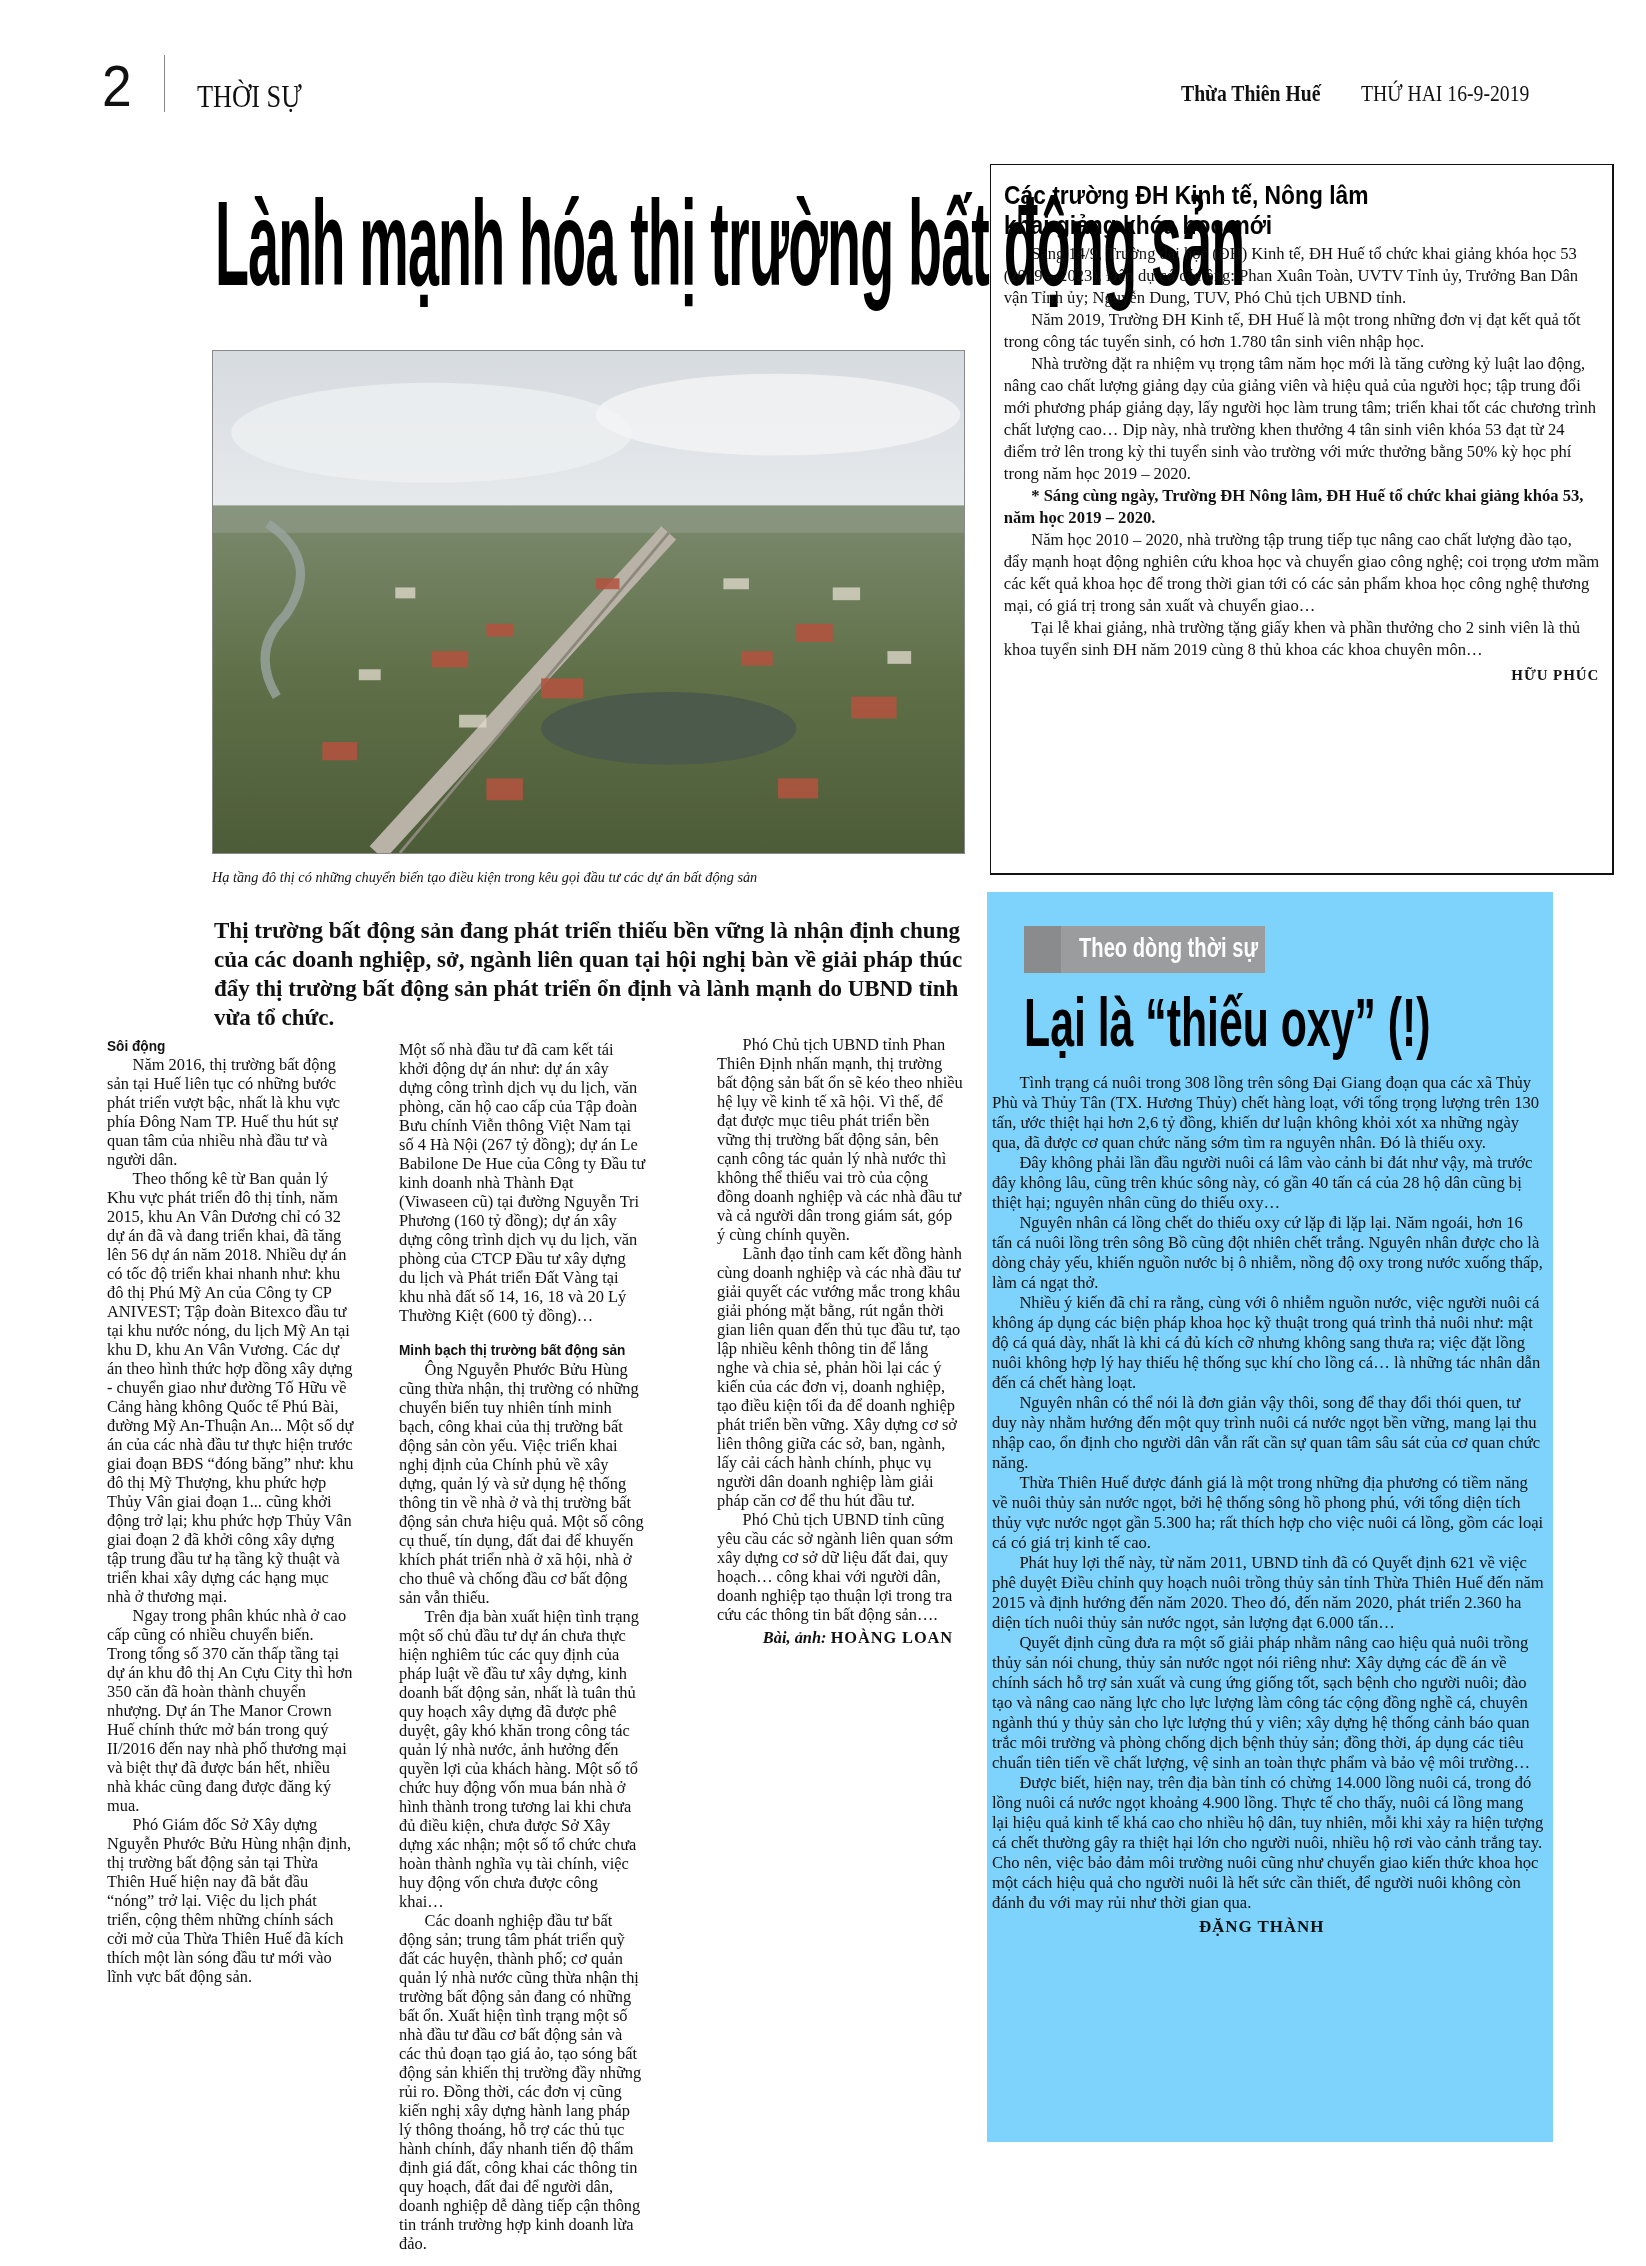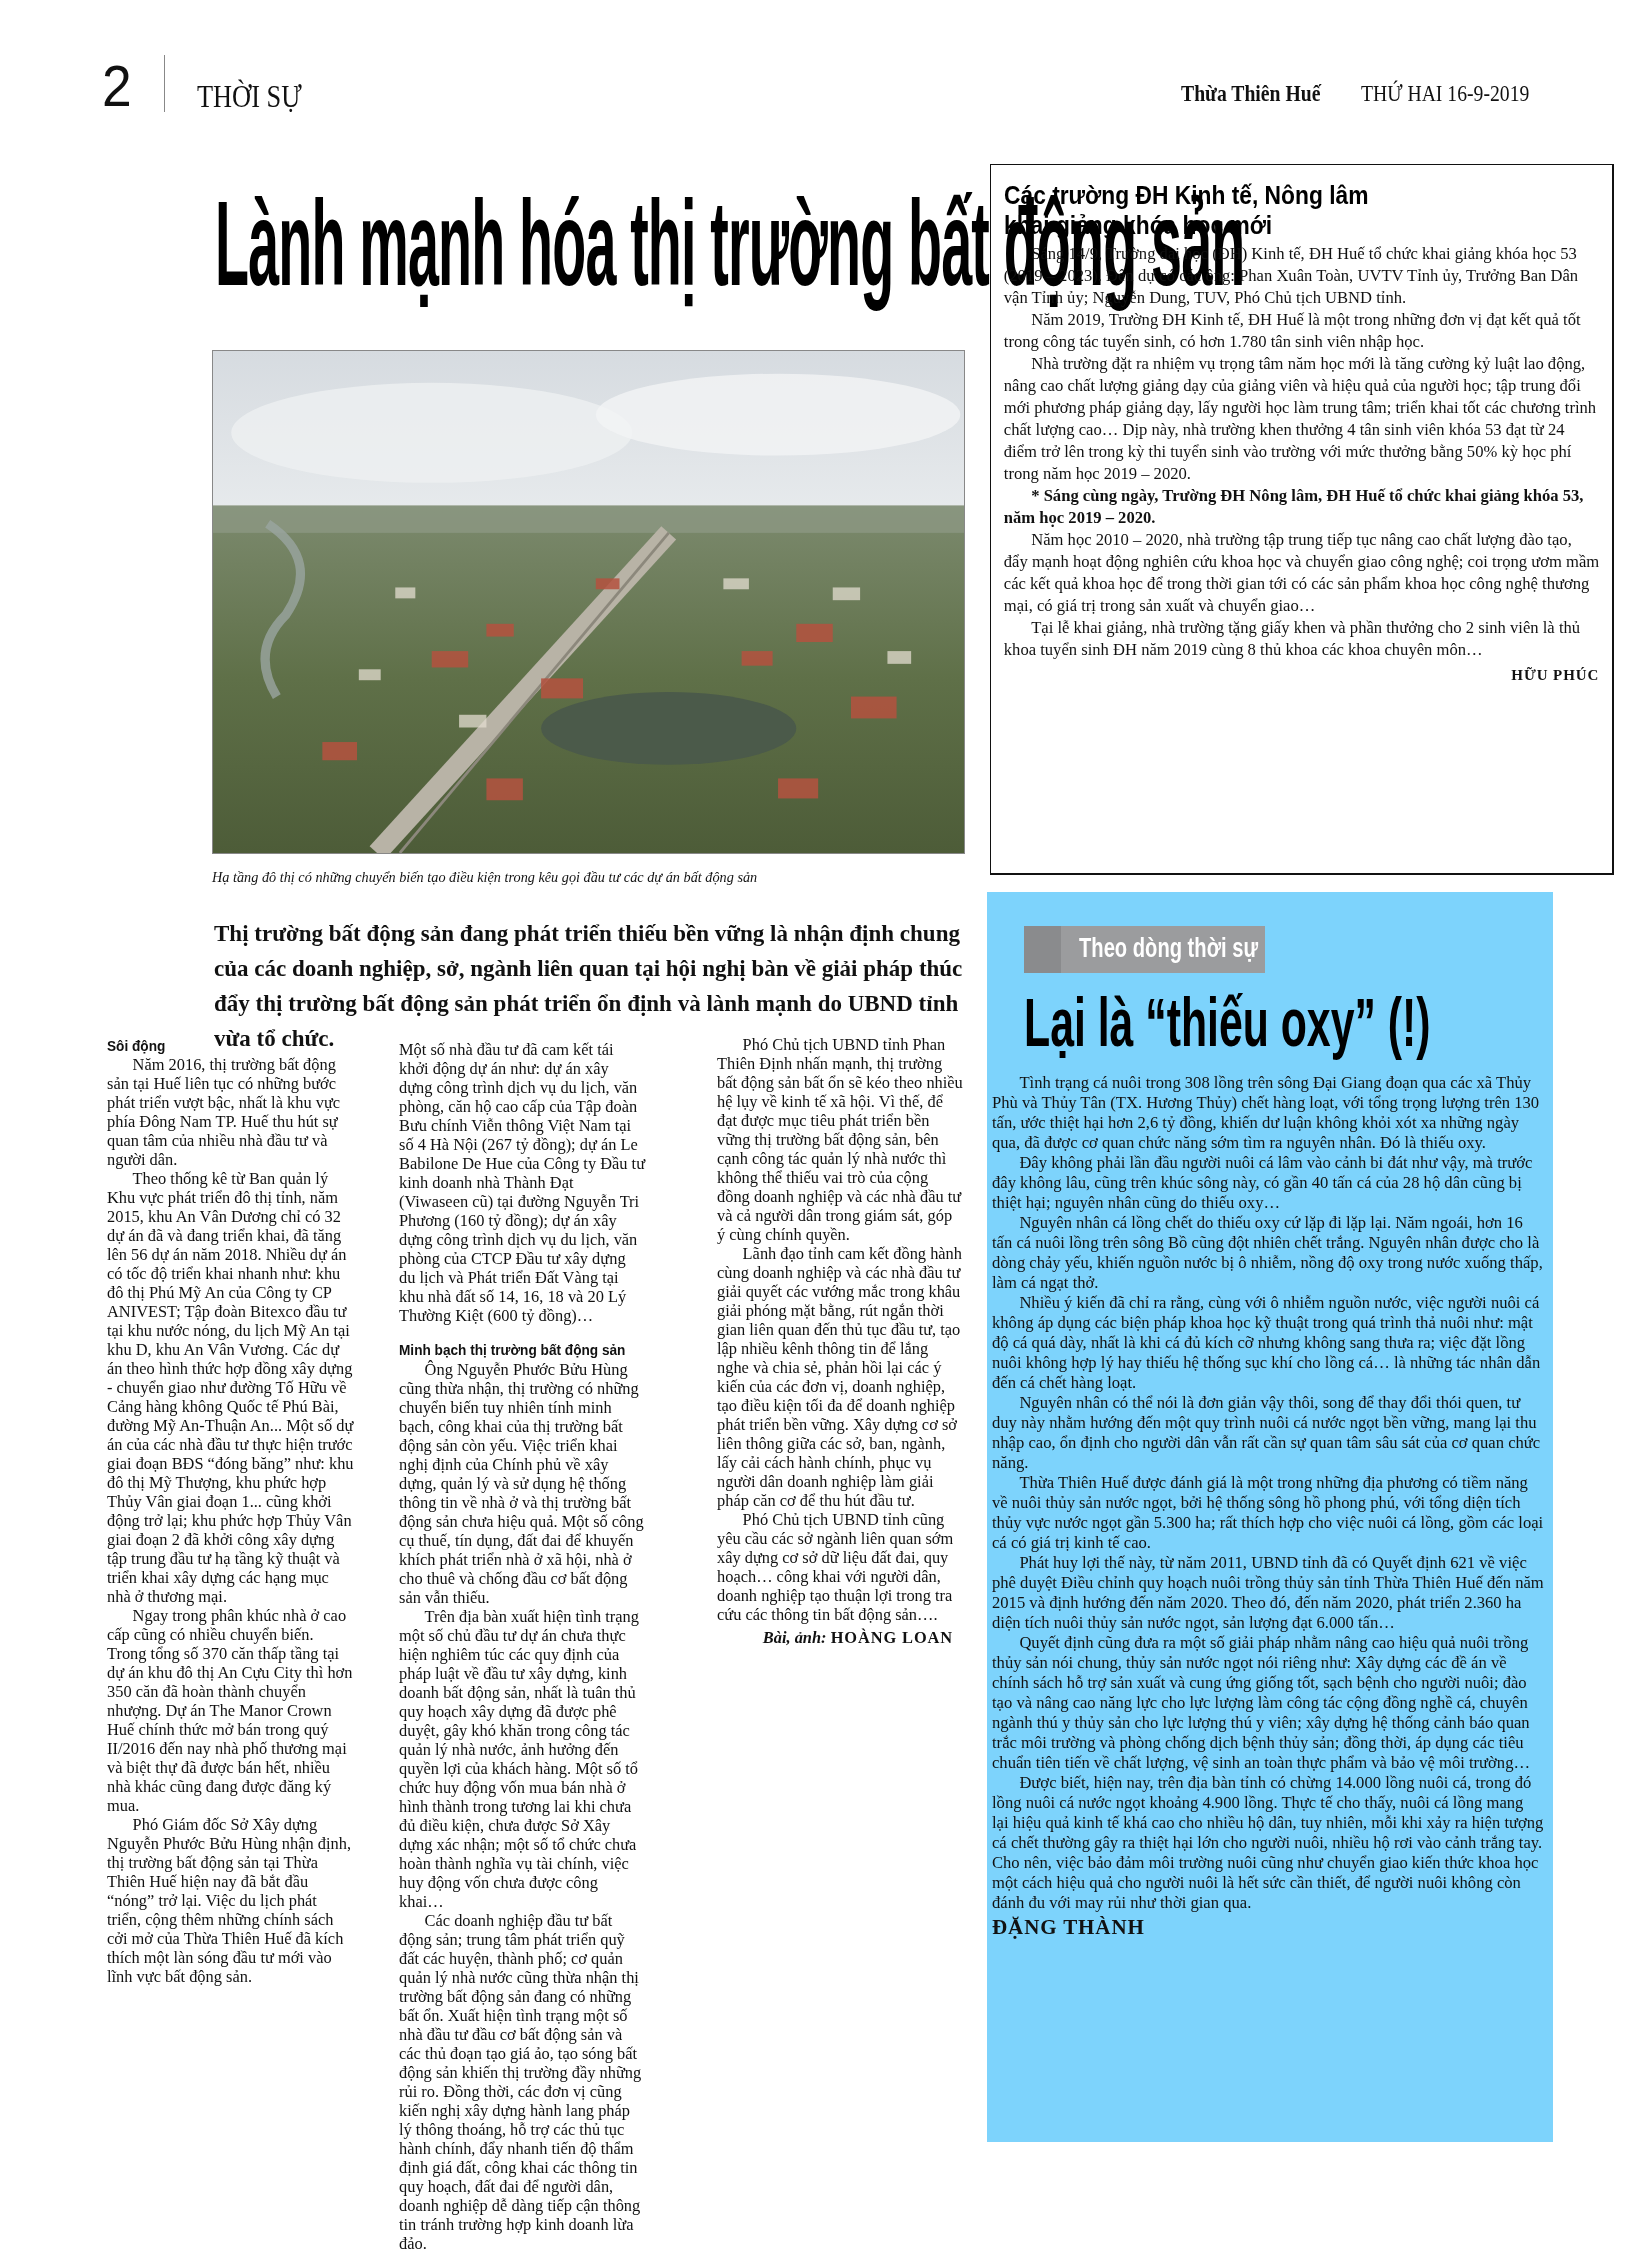--- a/index.html
+++ b/index.html
@@ -17,21 +17,21 @@
   .main-headline { position: absolute; left: 215px; top: 166px; width: 749px; height: 183px; overflow: visible; white-space: nowrap;
     font-family: "Liberation Sans", sans-serif; font-weight: bold; font-size: 121px; line-height: 155px; letter-spacing: -1.8px;
     transform: scaleX(0.46); transform-origin: left top; color: #000; }
 
   
   .photo { position: absolute; left: 212px; top: 350px; width: 753px; height: 504px; border: 0.9px solid #888; overflow: hidden; }
   .photo svg { display: block; width: 100%; height: 100%; }
   .photo-caption { position: absolute; left: 212px; top: 868px; width: 786px; font-style: italic; font-size: 15.5px; transform: scaleX(0.92); transform-origin: left top; white-space: nowrap; }
 
   
-  .sapo { position: absolute; left: 214px; top: 916px; width: 749px; font-weight: bold; font-size: 23px; line-height: 35px; }
+  .sapo { position: absolute; left: 214px; top: 916px; width: 749px; font-weight: bold; font-size: 23px; line-height: 29px; }
 
   
   .col { position: absolute; top: 1037px; width: 247px; font-size: 16.4px; line-height: 19px; text-align: left; }
   .col p { text-indent: 25.6px; }
   .col p.noindent { text-indent: 0; }
   .col-1 { left: 107px; }
   .col-2 { left: 399px; top: 1040px; }
   .col-3 { left: 717px; top: 1035px; }
   .subhead { font-family: "Liberation Sans", sans-serif; font-weight: bold; font-size: 15.5px; line-height: 18.3px; text-indent: 0; transform: scaleX(0.88); transform-origin: left top; white-space: nowrap; }
   .subhead.spaced { margin-top: 16.4px; }
@@ -48,21 +48,21 @@
   .box-byline { text-align: right; font-weight: bold; font-size: 15px; letter-spacing: 0.9px; margin-top: 5.5px; }
 
   
   .panel { position: absolute; left: 987px; top: 892px; width: 566px; height: 1250px; background: #7dd3fc; padding: 0 9.1px 0 7.3px; }
   .kicker { position: absolute; left: 37px; top: 34px; width: 241px; height: 47px; background: #9b9c9e; }
   .kicker::before { content: ""; position: absolute; left: 0; top: 0; width: 37px; height: 47px; background: #8a8b8d; }
   .kicker-text { position: absolute; left: 55px; top: 5.5px; font-family: "Liberation Sans", sans-serif; font-weight: bold; font-size: 28px; color: #fff; transform: scaleX(0.72); transform-origin: left top; white-space: nowrap; }
   .panel-title { position: absolute; left: 37px; top: 91px; font-family: "Liberation Sans", sans-serif; font-weight: bold; font-size: 69px; line-height: 79px; color: #000; transform: scaleX(0.62); transform-origin: left top; white-space: nowrap; }
   .panel-body { position: absolute; left: 5px; top: 181px; width: 552px; font-size: 16.6px; line-height: 20px; }
   .panel-body p { text-indent: 27.4px; }
-  .panel-byline { text-align: left; font-weight: bold; font-size: 21px; letter-spacing: 0.9px; margin-top: 3.7px; padding-right: 12.8px; }
+  .panel-byline { text-align: center; font-weight: bold; font-size: 17px; letter-spacing: 0.9px; margin-top: 3.7px; padding-right: 12.8px; }
 </style>
 </head>
 <body>
 
 <div class="page-num">2</div>
 <div class="num-rule"></div>
 <div class="section-title">THỜI SỰ</div>
 <div class="paper-name">Thừa Thiên Huế</div>
 <div class="issue-date">THỨ HAI 16-9-2019</div>
 

